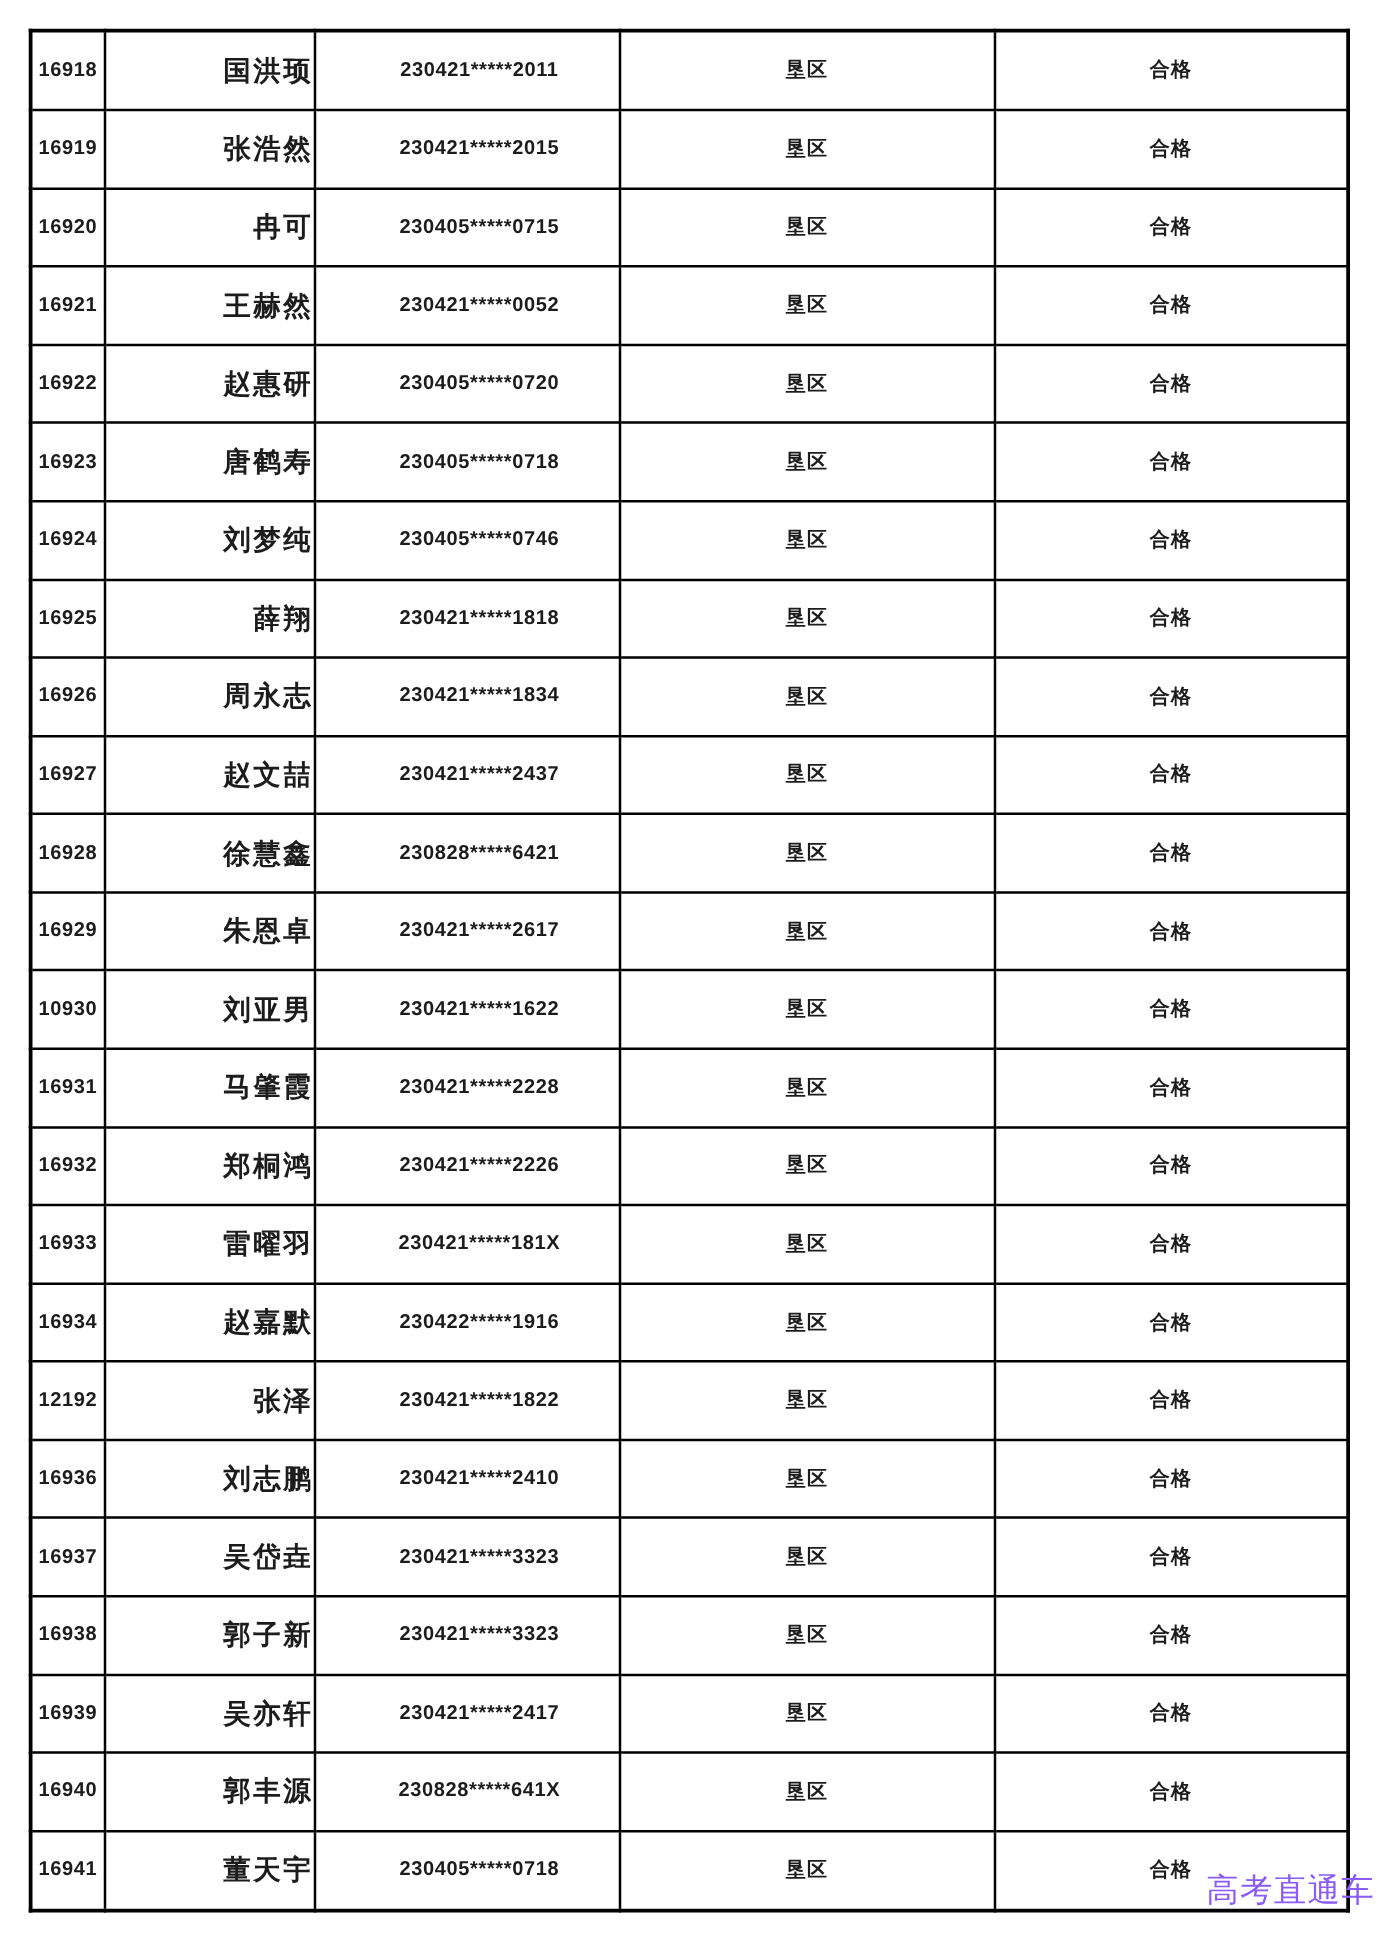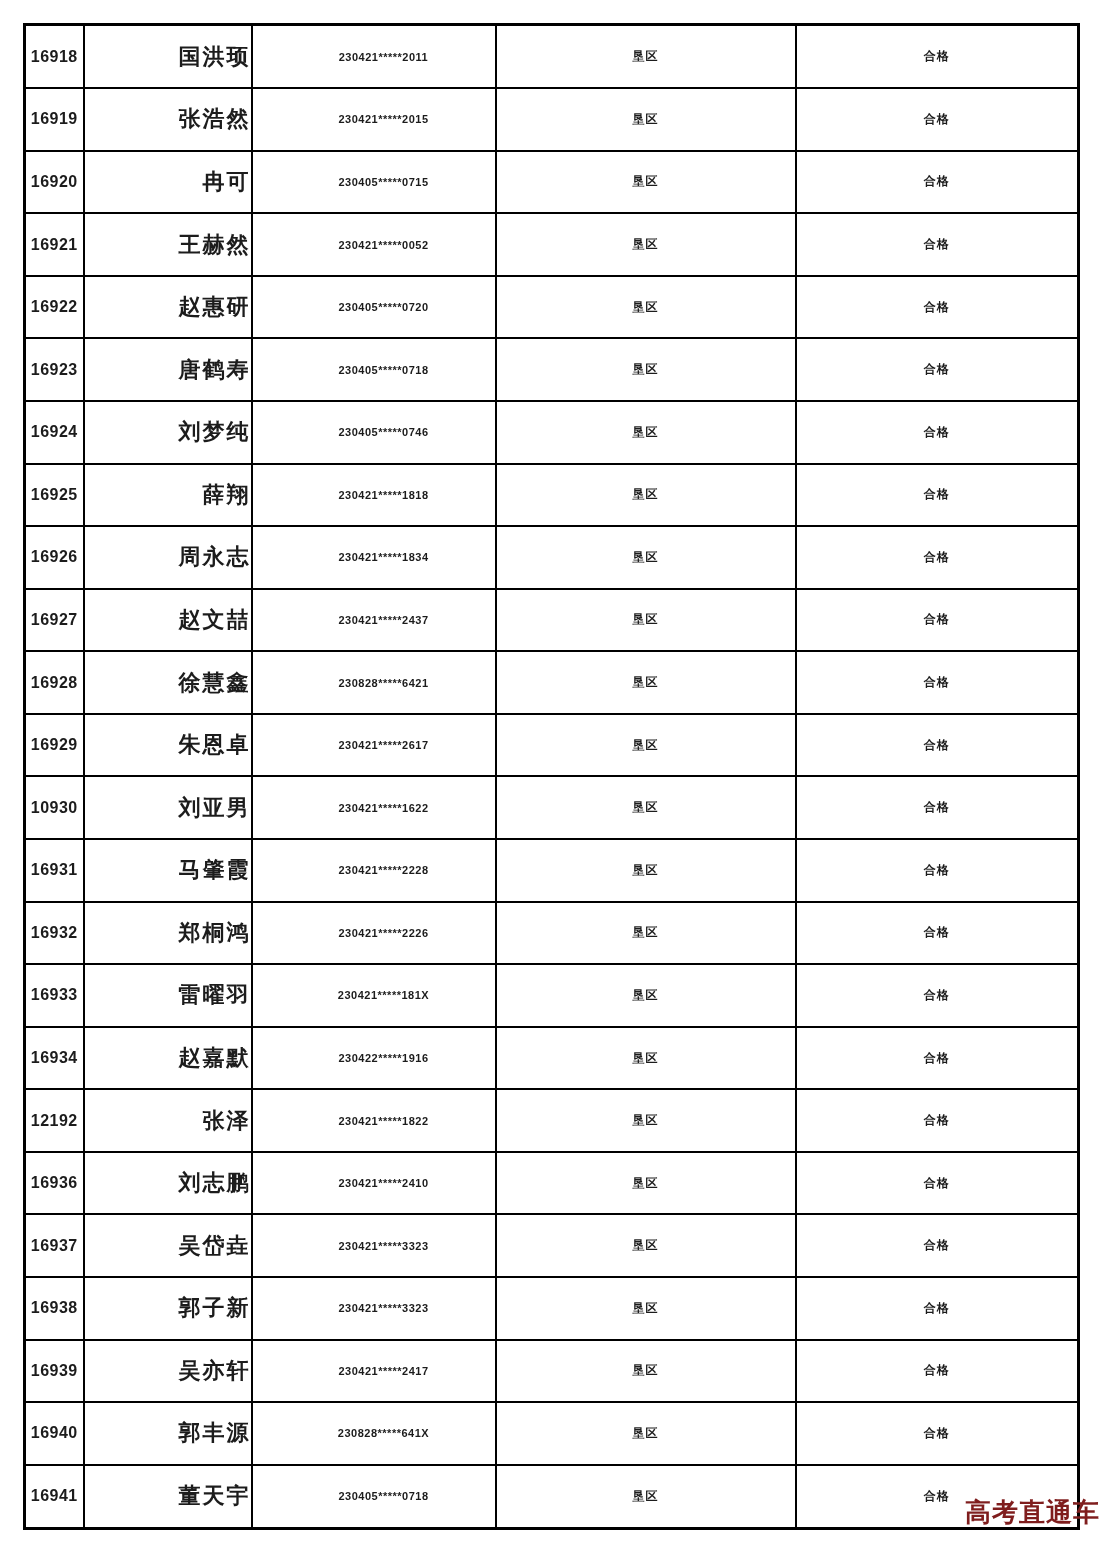--- a/index.html
+++ b/index.html
@@ -42,26 +42,26 @@
   td.col-serial {
     font-size: 16px;
     letter-spacing: 0.5px;
   }
   td.col-name {
     font-size: 22px;
     letter-spacing: 2px;
     text-align: right;
   }
   td.col-id_number {
-    font-size: 11px;
+    font-size: 16px;
     letter-spacing: 0.5px;
     padding-left: 20px;
   }
   td.col-district, td.col-result {
-    font-size: 12px;
+    font-size: 16px;
     letter-spacing: 1px;
   }
   .watermark {
     position: absolute;
     right: 2px;
     bottom: 29px;
     font-size: 26px;
     letter-spacing: 1px;
     color: #a3a3a3;
     font-weight: 400;
@@ -245,14 +245,14 @@
         <tr>
           <td class="col-serial">16941</td>
           <td class="col-name">董天宇</td>
           <td class="col-id_number">230405*****0718</td>
           <td class="col-district">垦区</td>
           <td class="col-result">合格</td>
         </tr>
       </tbody>
   </table>
 
-  <div class="watermark" style="color: #7f1d1d; font-weight: bold;">高考直通车</div>
+  <div class="watermark" style="color: #8b5cf6;">高考直通车</div>
 </div>
 
 </body></html>

